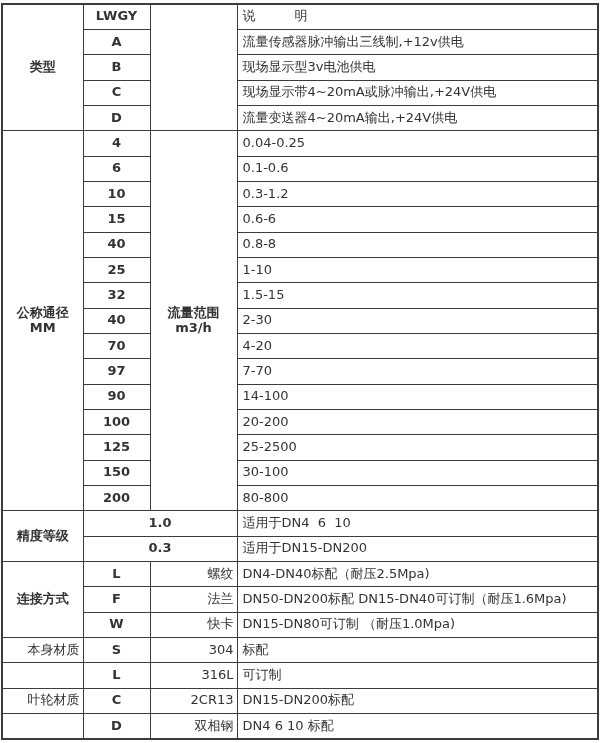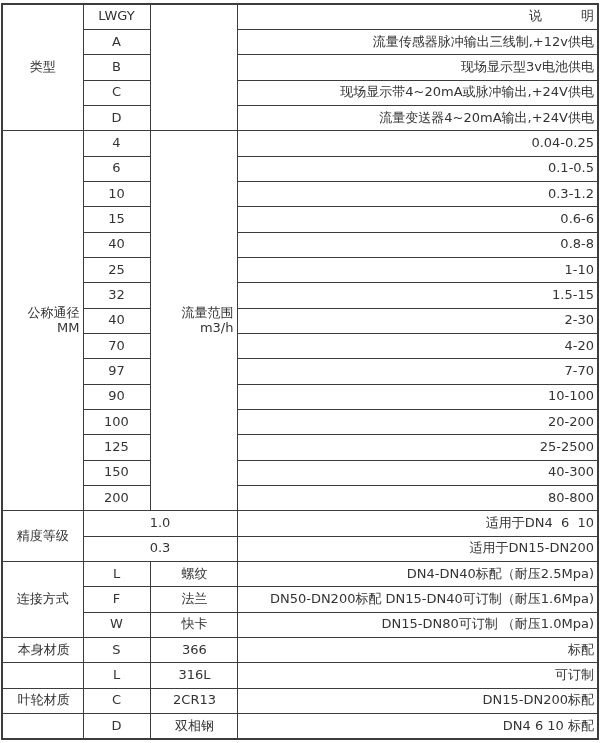--- a/index.html
+++ b/index.html
@@ -25,24 +25,24 @@
   }
   table.spec td {
     border: 1px solid #3c3c3c;
     padding: 0 3px;
     overflow: hidden;
     line-height: 1.15;
     background: #ffffff;
   }
   table.spec { border: 2px solid #3c3c3c; }
   tr { height: 25px; }
-  .c  { text-align: center; vertical-align: middle; }
-  .l  { text-align: center; vertical-align: middle; padding-left: 5px !important; }
-  .desc { text-align: right; vertical-align: middle; padding-left: 5px !important; white-space: pre-wrap; margin-left: 40px; }
-  .stack span { display: block; text-align: right; }
+  .c  { text-align: center; vertical-align: middle; font-weight: bold; }
+  .l  { text-align: right; vertical-align: middle; padding-left: 5px !important; }
+  .desc { text-align: left; vertical-align: middle; padding-left: 5px !important; white-space: pre-wrap; margin-left: 40px; }
+  .stack span { display: block; text-align: center; }
 </style>
 </head>
 <body>
 
 <div class="page">
 <table class="spec">
   <colgroup>
     <col style="width:81px">
         <col style="width:67px">
         <col style="width:87px">
@@ -80,21 +80,21 @@
     </td>
     <td class="c">4</td>
     <td class="c stack" rowspan="15">
       <span>流量范围</span>
       <span>m3/h</span>
     </td>
     <td class="desc">0.04-0.25</td>
   </tr>
   <tr>
     <td class="c">6</td>
-    <td class="desc">0.1-0.5</td>
+    <td class="desc">0.1-0.6</td>
   </tr>
   <tr>
     <td class="c">10</td>
     <td class="desc">0.3-1.2</td>
   </tr>
   <tr>
     <td class="c">15</td>
     <td class="desc">0.6-6</td>
   </tr>
   <tr>
@@ -116,33 +116,33 @@
   <tr>
     <td class="c">70</td>
     <td class="desc">4-20</td>
   </tr>
   <tr>
     <td class="c">97</td>
     <td class="desc">7-70</td>
   </tr>
   <tr>
     <td class="c">90</td>
-    <td class="desc">10-100</td>
+    <td class="desc">14-100</td>
   </tr>
   <tr>
     <td class="c">100</td>
     <td class="desc">20-200</td>
   </tr>
   <tr>
     <td class="c">125</td>
     <td class="desc">25-2500</td>
   </tr>
   <tr>
     <td class="c">150</td>
-    <td class="desc">40-300</td>
+    <td class="desc">30-100</td>
   </tr>
   <tr>
     <td class="c">200</td>
     <td class="desc">80-800</td>
   </tr>
 
   <tr>
     <td class="c" rowspan="2">精度等级</td>
     <td class="c" colspan="2">1.0</td>
     <td class="desc">适用于DN4  6  10</td>
@@ -165,21 +165,21 @@
   </tr>
   <tr>
     <td class="c">W</td>
     <td class="l">快卡</td>
     <td class="desc">DN15-DN80可订制 （耐压1.0Mpa)</td>
   </tr>
 
   <tr>
     <td class="l">本身材质</td>
     <td class="c">S</td>
-    <td class="l">366</td>
+    <td class="l">304</td>
     <td class="desc">标配</td>
   </tr>
   <tr>
     <td class="l"></td>
     <td class="c">L</td>
     <td class="l">316L</td>
     <td class="desc">可订制</td>
   </tr>
   <tr>
     <td class="l">叶轮材质</td>

